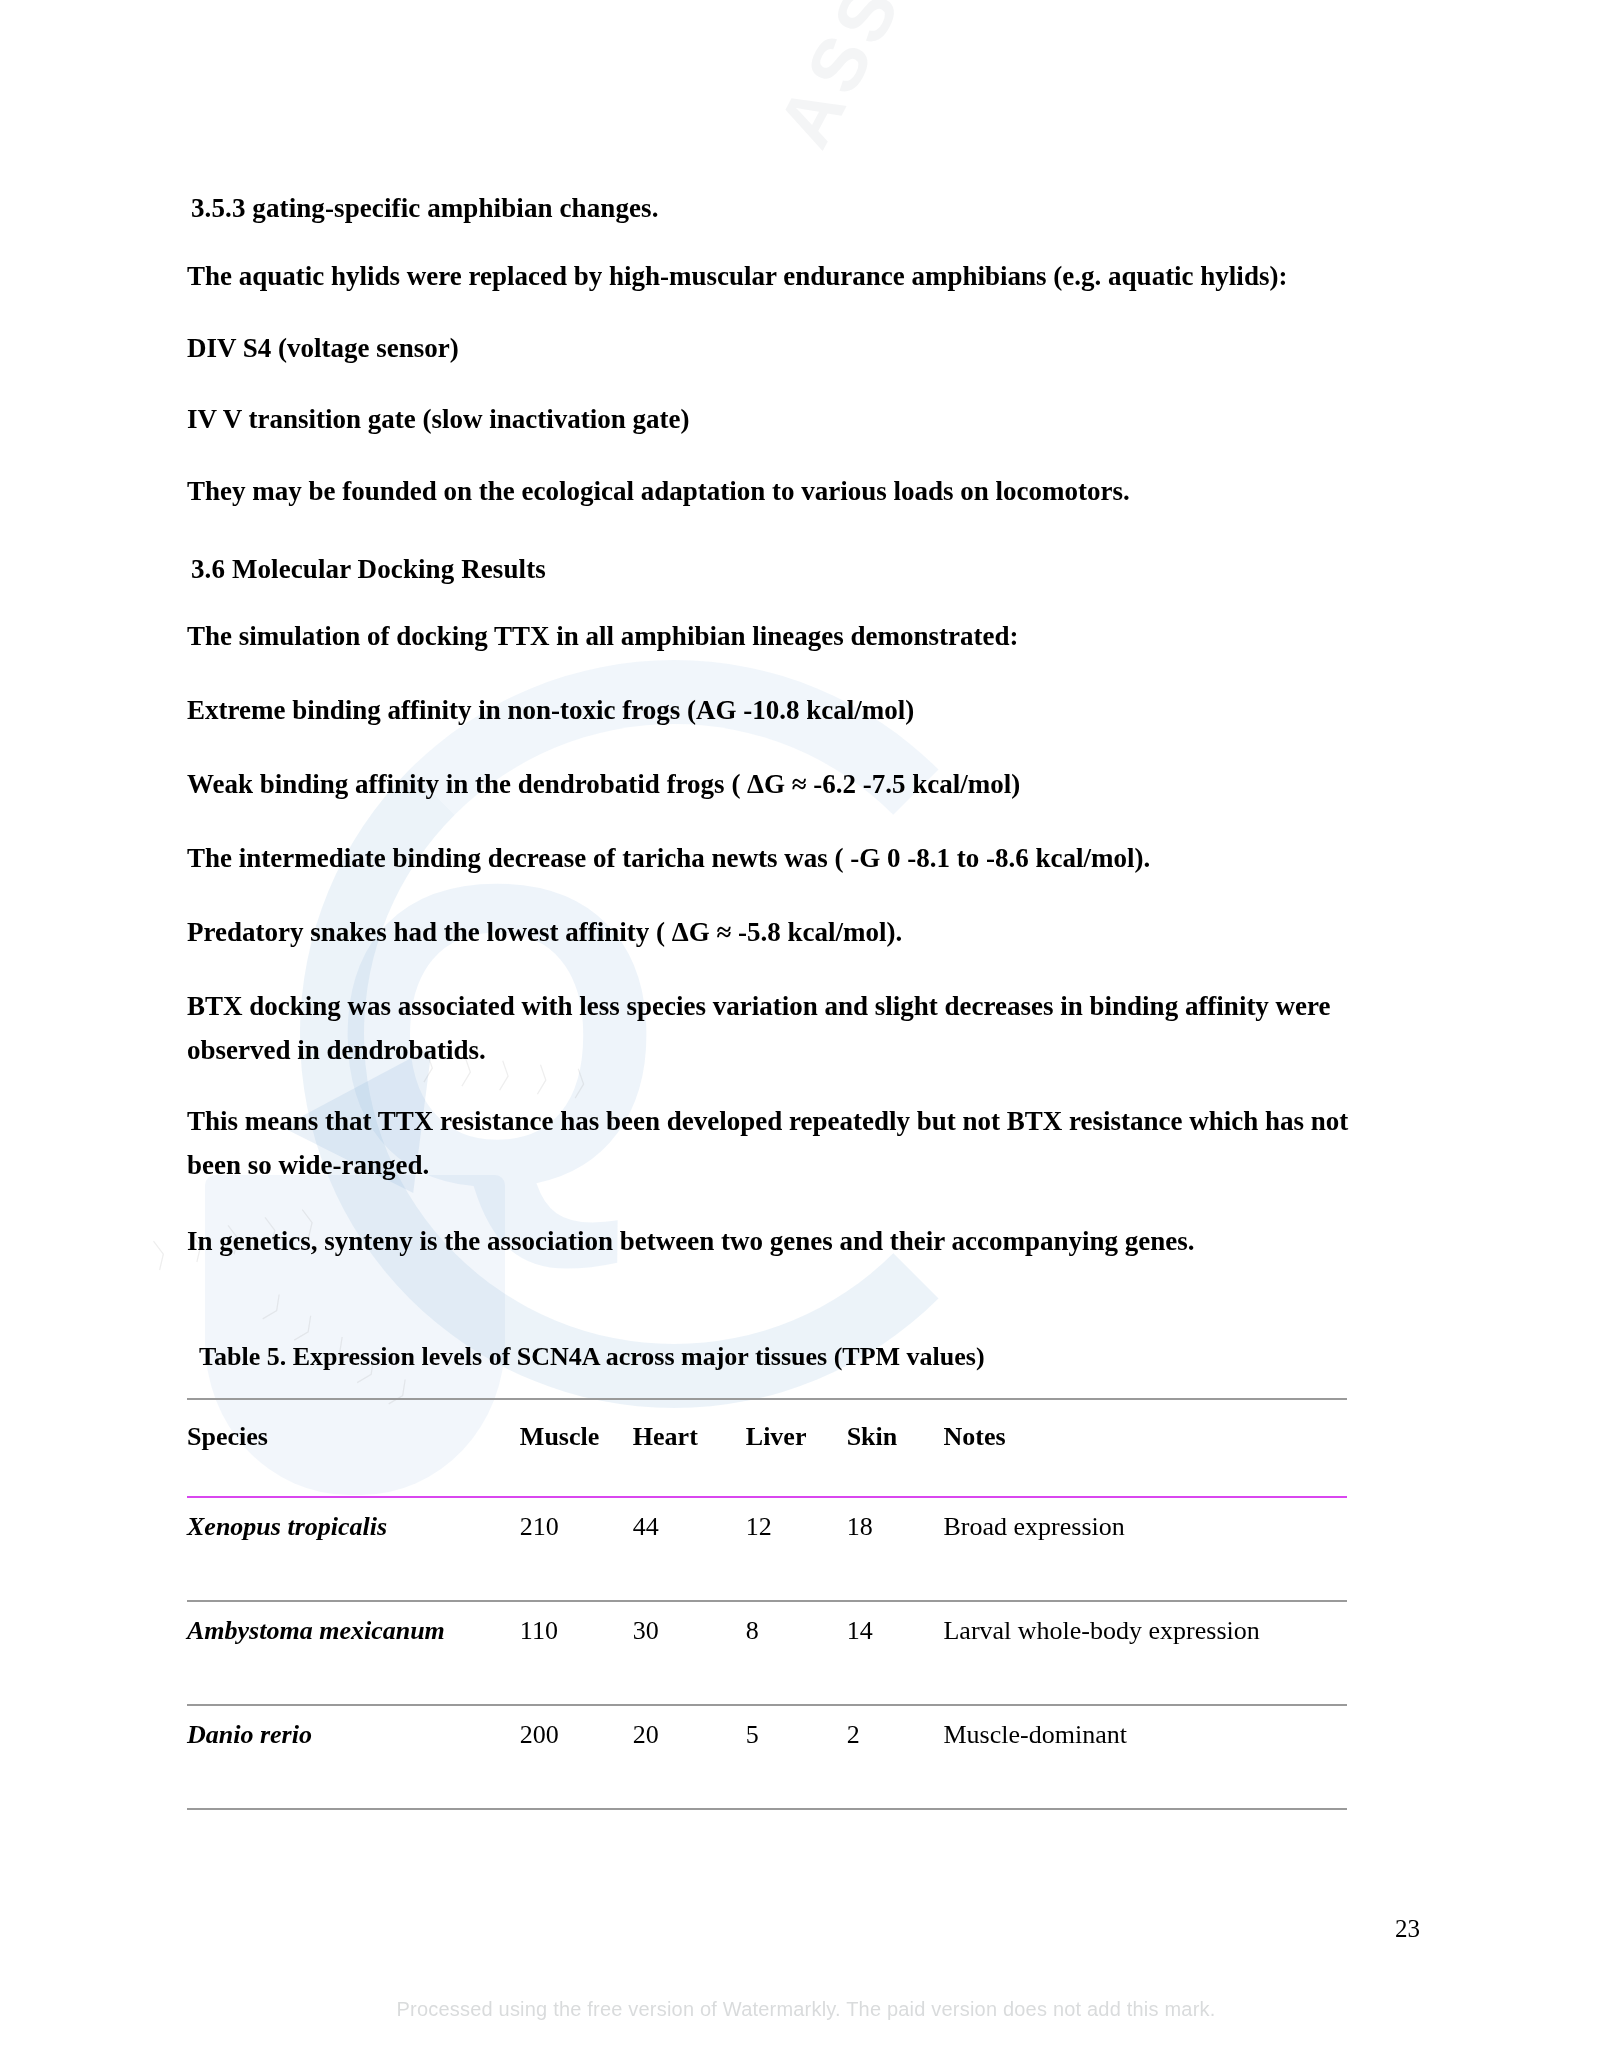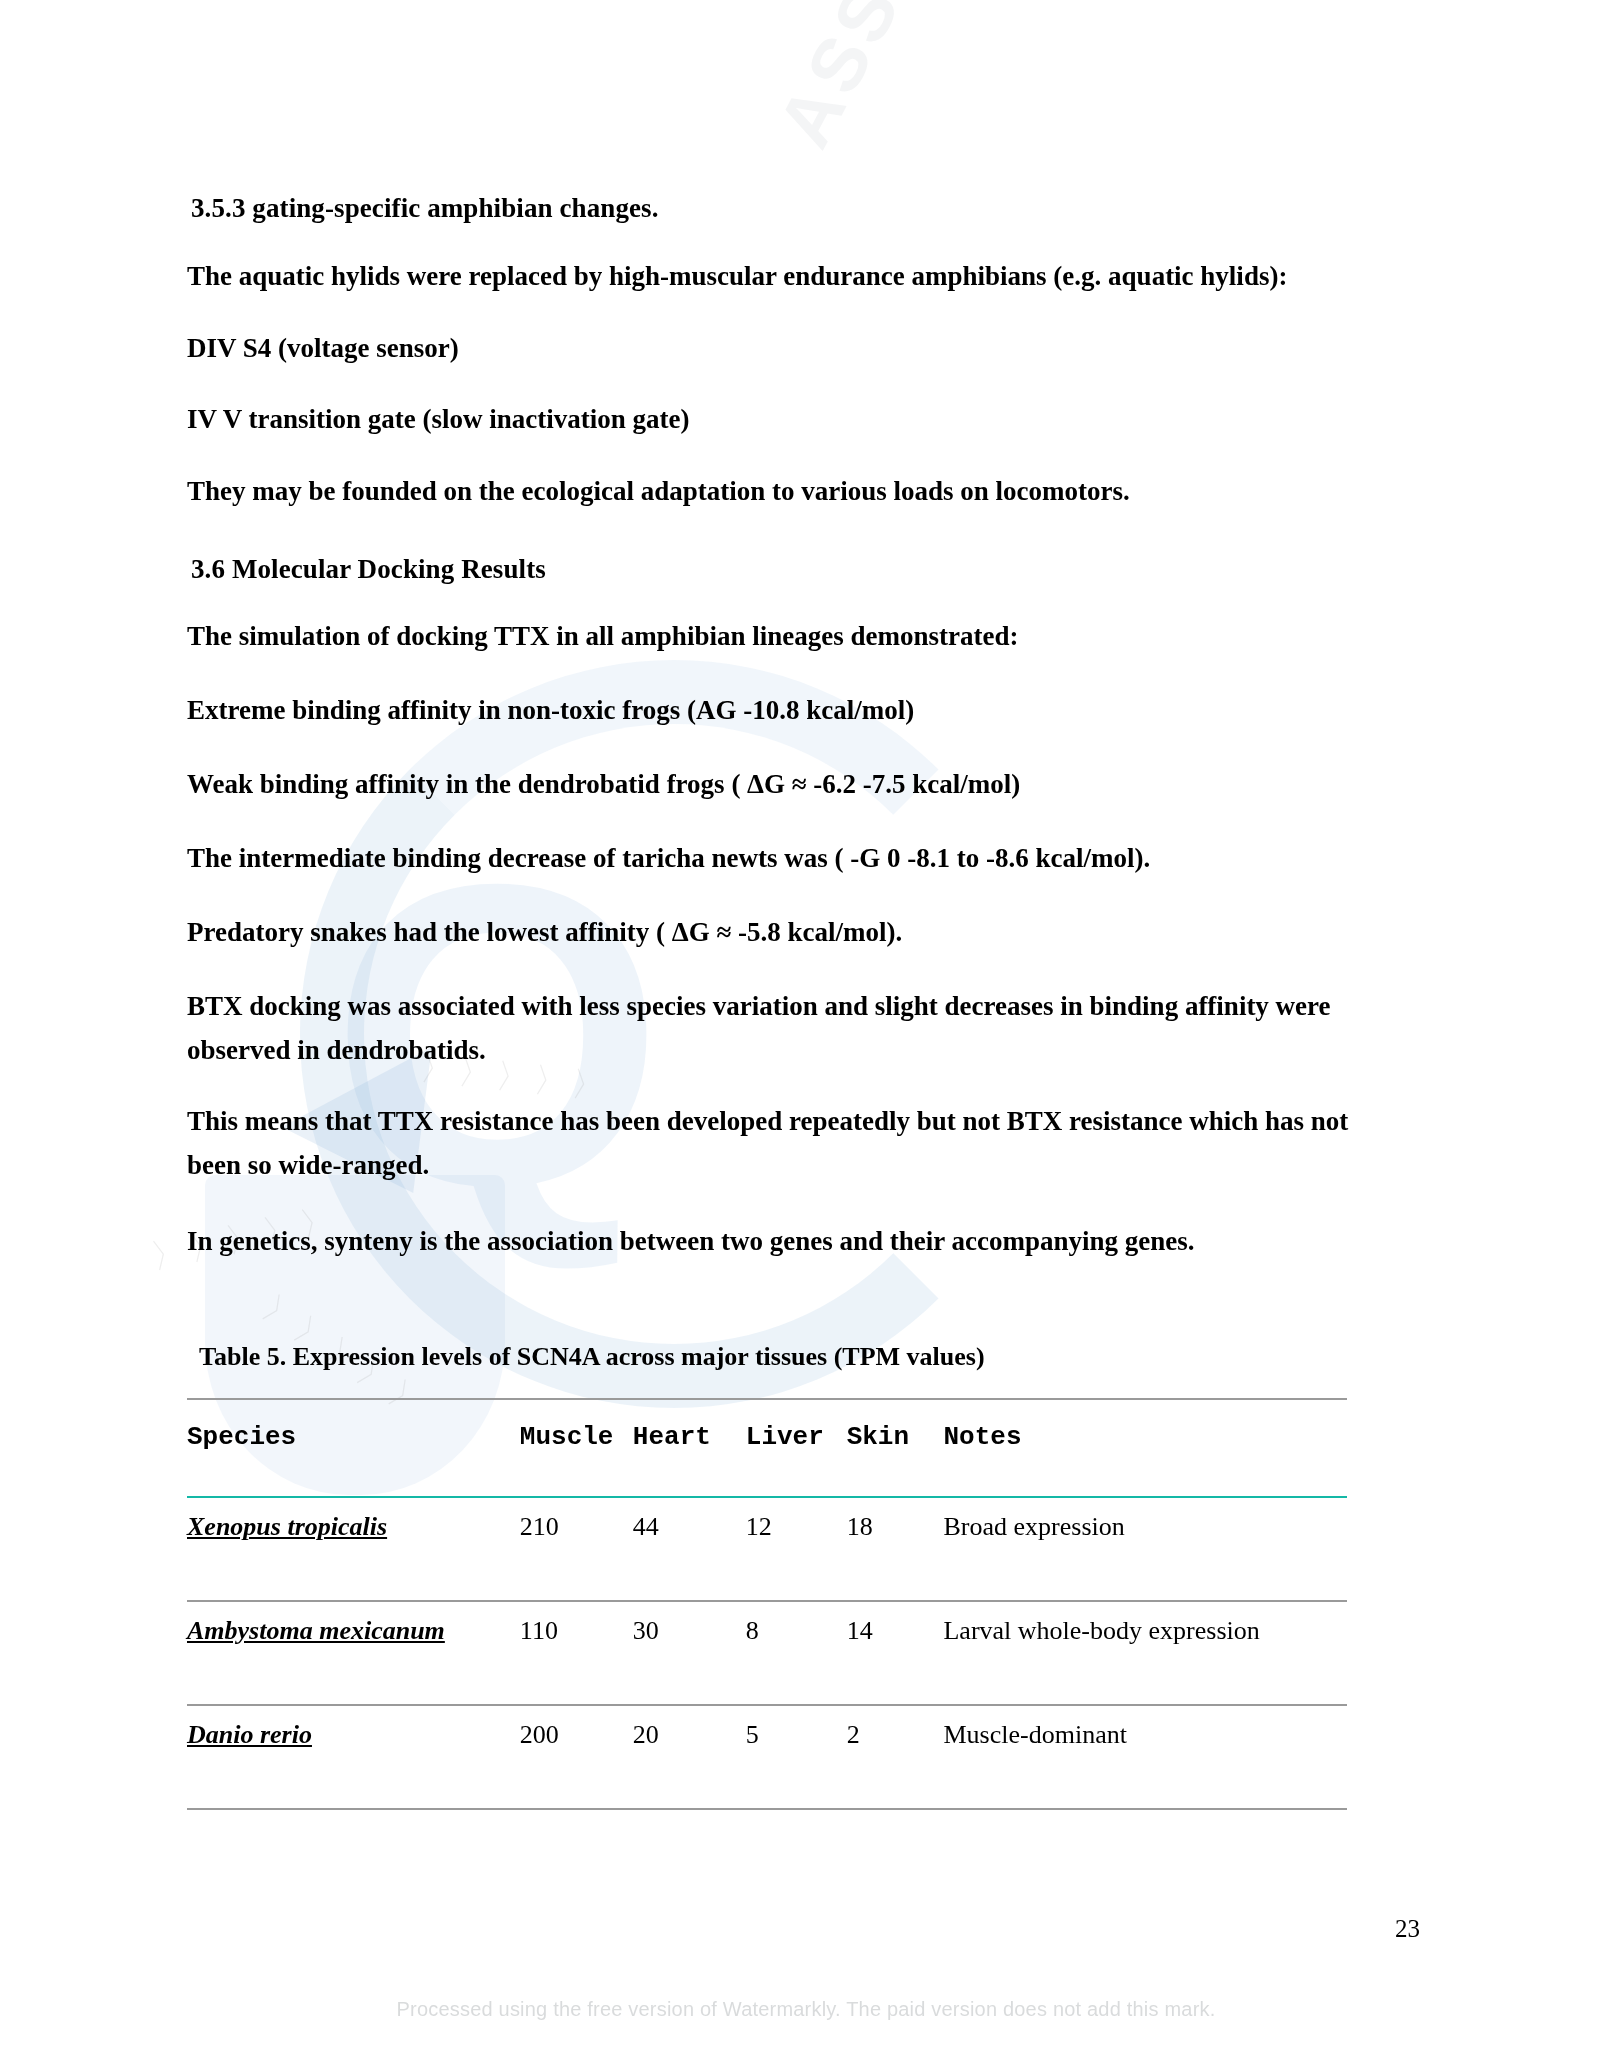--- a/index.html
+++ b/index.html
@@ -135,35 +135,33 @@
     font-weight: 400;
     border: none;
   }
   table.tbl thead th {
     font-weight: 700;
     padding-top: 22px;
     padding-bottom: 44px;
   }
   table.tbl thead tr {
     border-top: 2px solid #9a9a9a;
-    border-bottom: 2px solid #14b8a6;
-    font-family: Liberation Mono, monospace;
+    border-bottom: 2px solid #d946ef;
   }
   table.tbl tbody tr {
     border-bottom: 2px solid #9a9a9a;
   }
   table.tbl tbody td {
     padding-bottom: 58px;
     padding-top: 14px;
   }
   .c-species { width: 330px; }
   .c-species .sp {
     font-style: italic;
     font-weight: 700;
-    text-decoration: underline;
   }
   .c-muscle { width: 112px; }
   .c-heart  { width: 112px; }
   .c-liver  { width: 100px; }
   .c-skin   { width: 96px; }
   .c-notes  { width: 400px; }
 
   
   .page-number {
     position: absolute;

